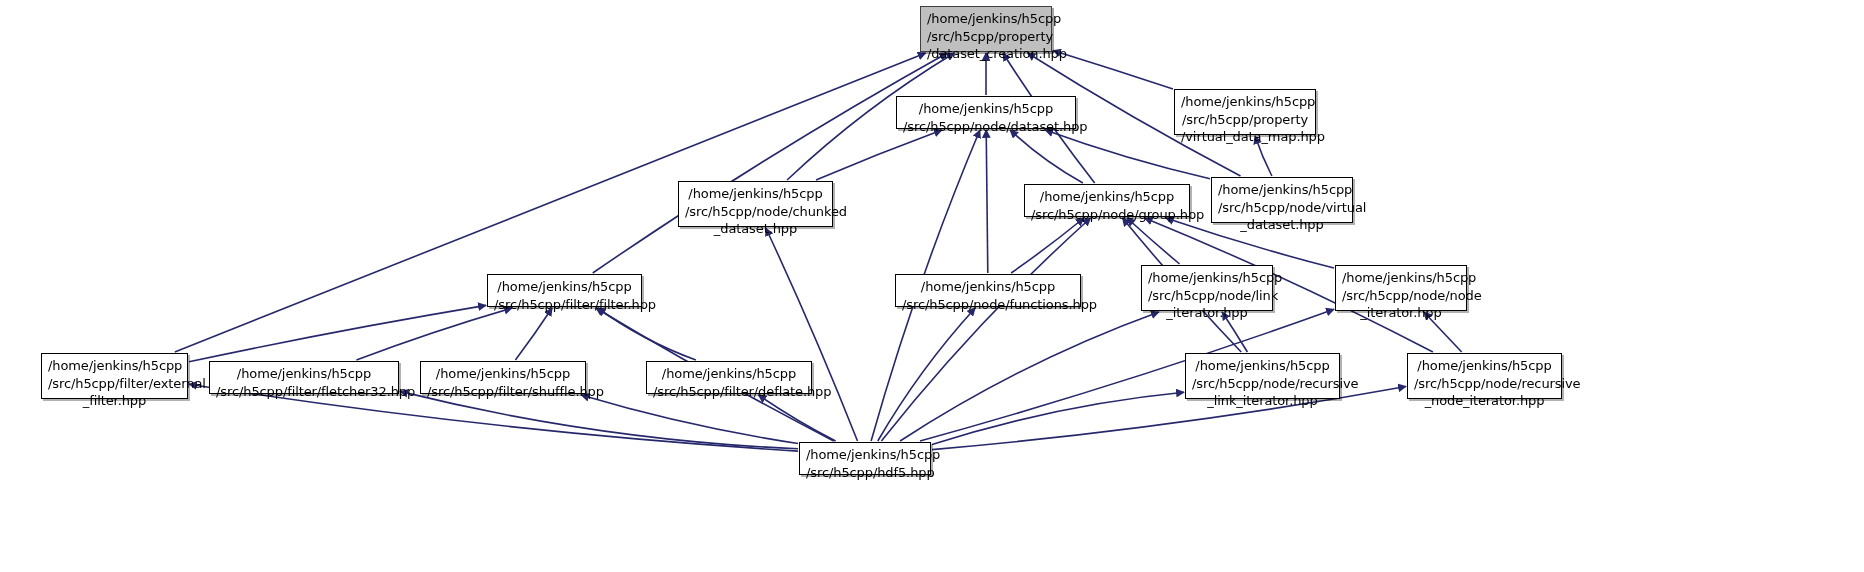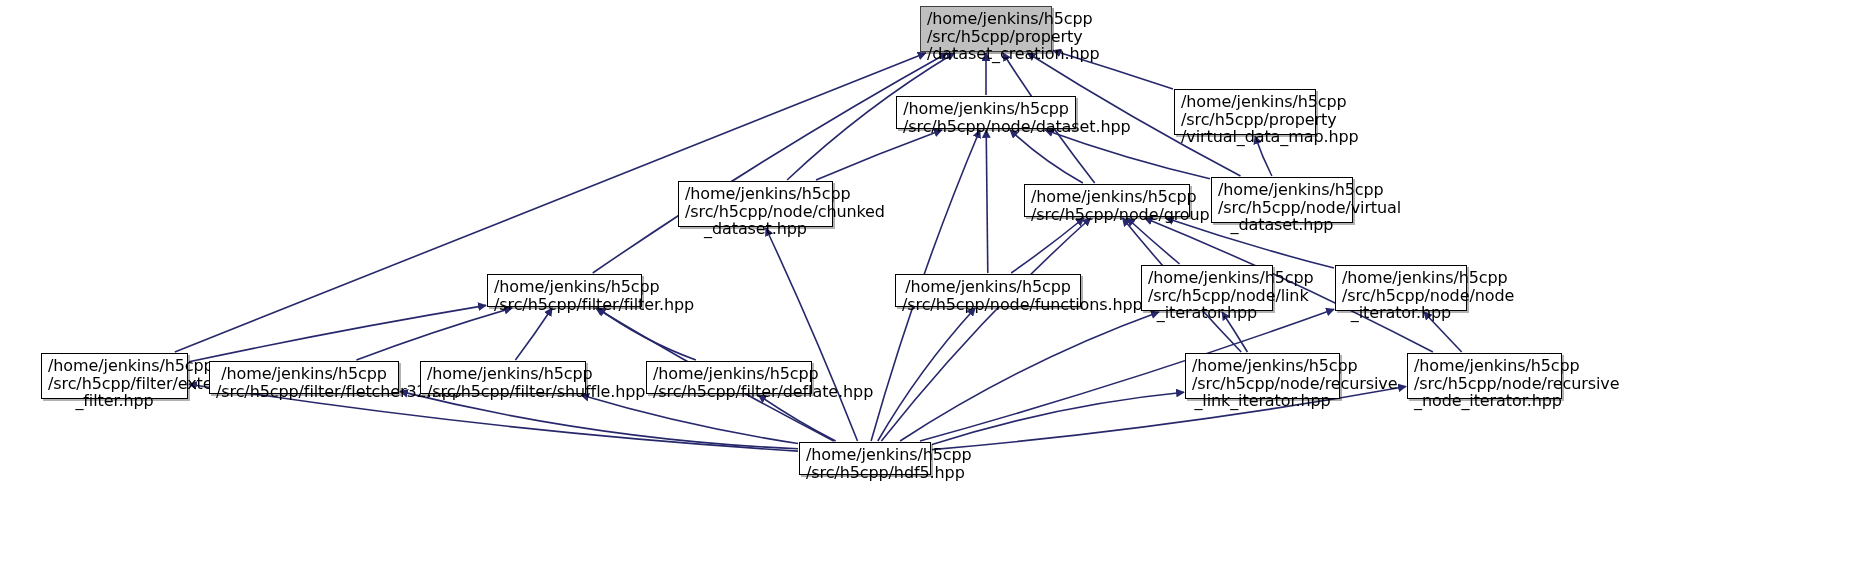--- a/index.html
+++ b/index.html
@@ -26,21 +26,21 @@
     width: 1864px;
     height: 572px;
     pointer-events: none;
   }
   .node {
     position: absolute;
     box-sizing: border-box;
     border: 1px solid #000000;
     background: #ffffff;
     color: #000000;
-    font-size: 16px;
+    font-size: 13px;
     line-height: 17.5px;
     text-align: center;
     padding: 3px 6px 4px 6px;
     white-space: pre;
     letter-spacing: -0.1px;
     z-index: 5;
   }
   .node.root {
     background: #bfbfbf;
     border: 1px solid #404040;

